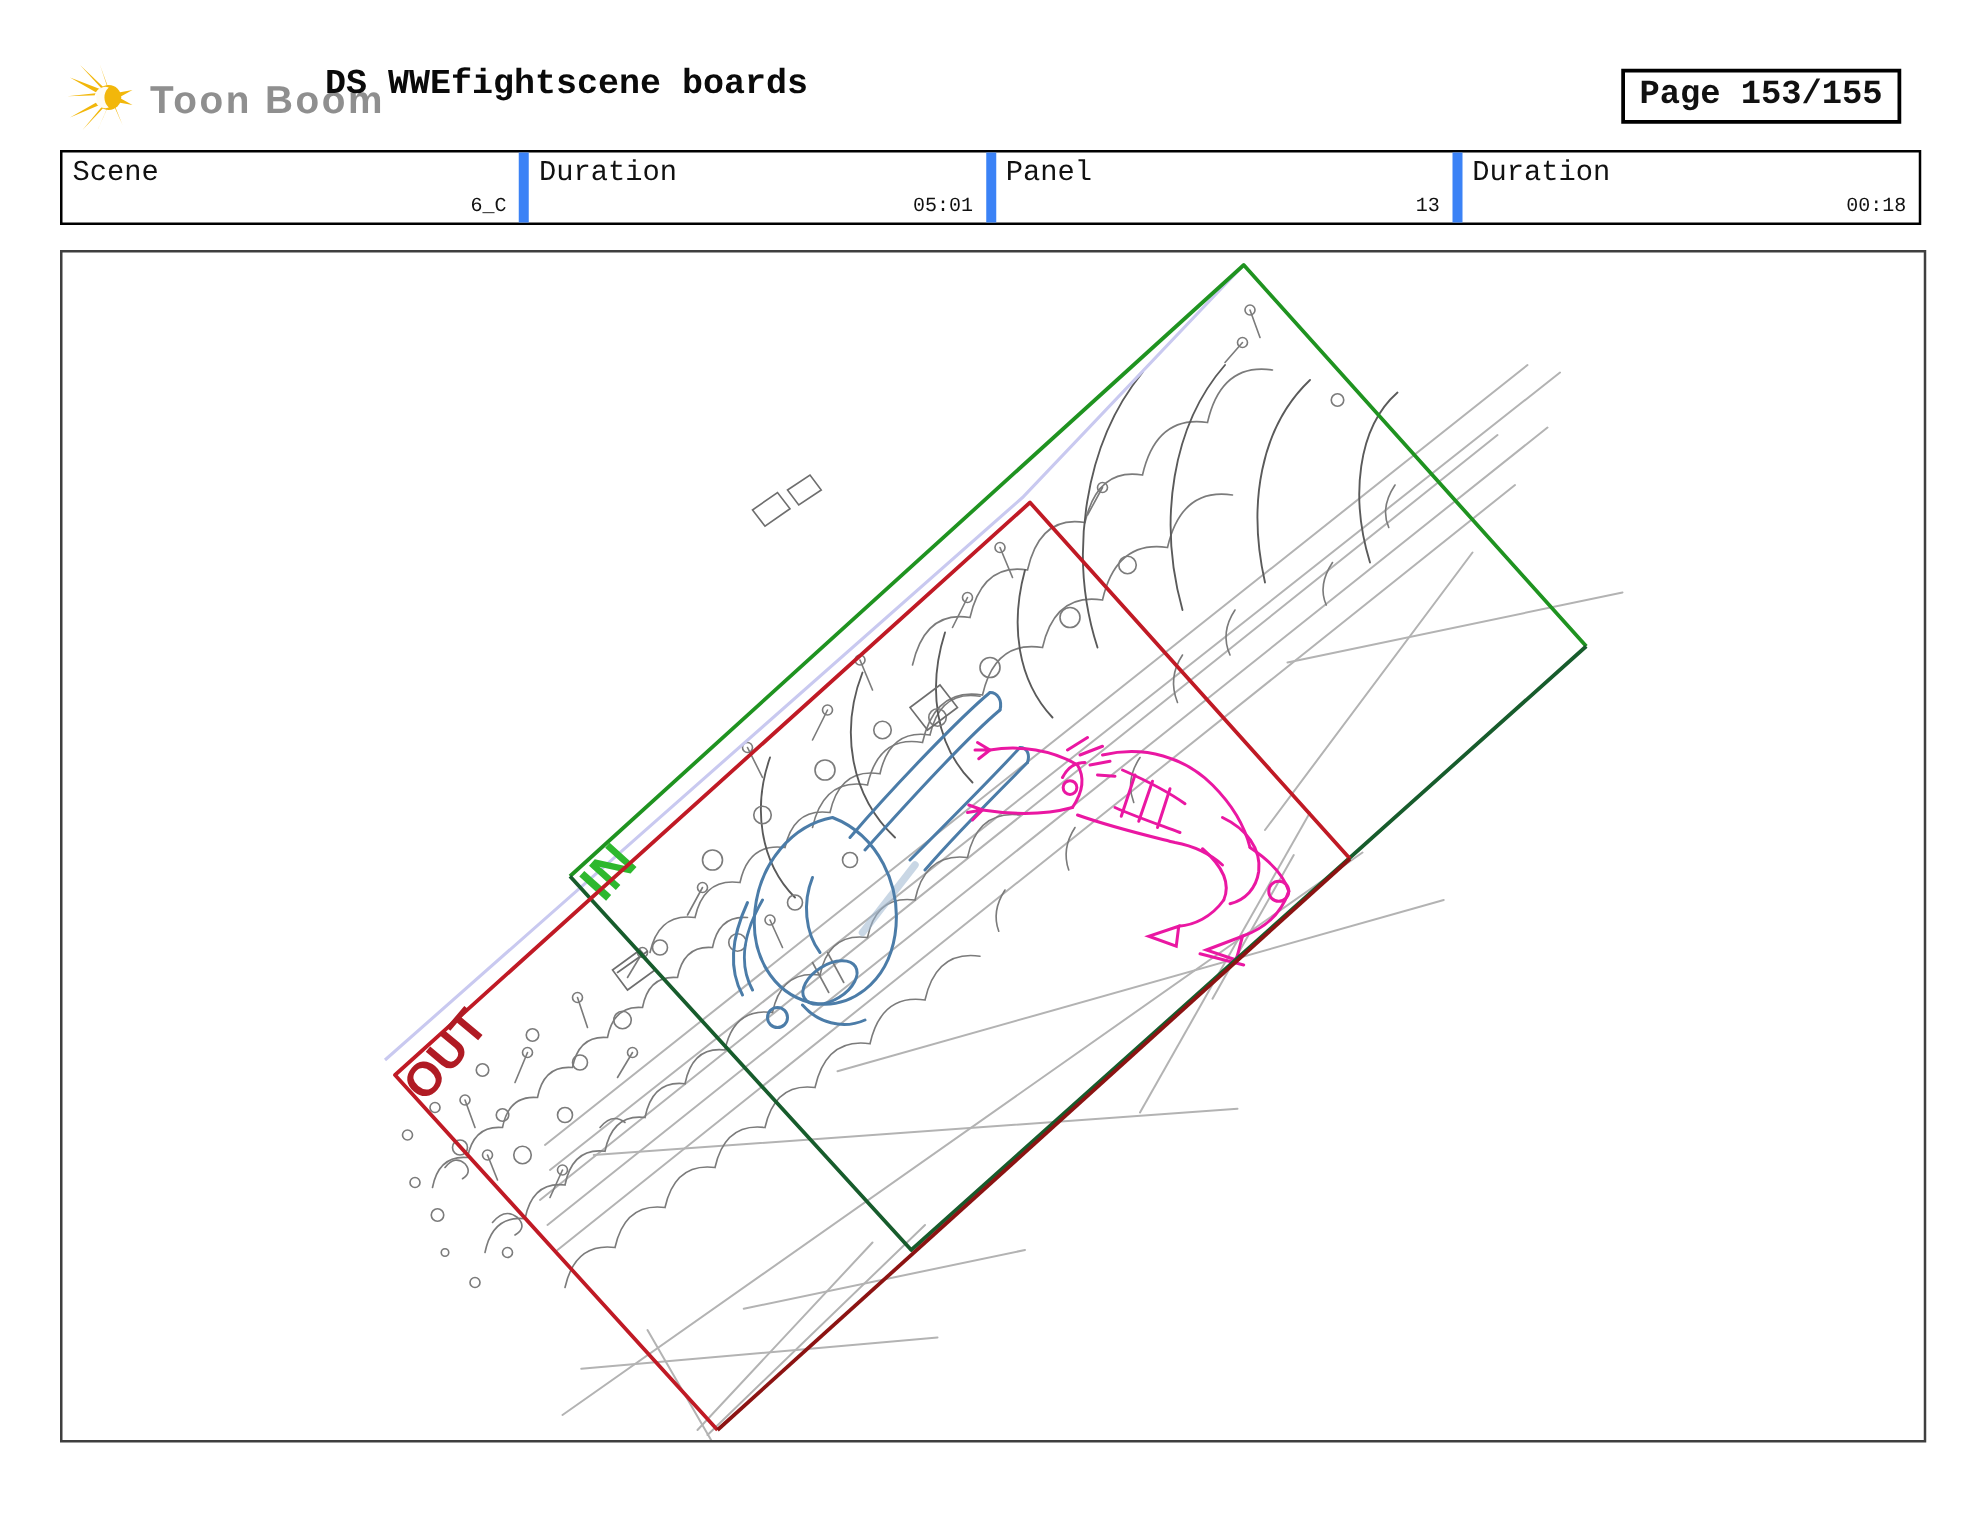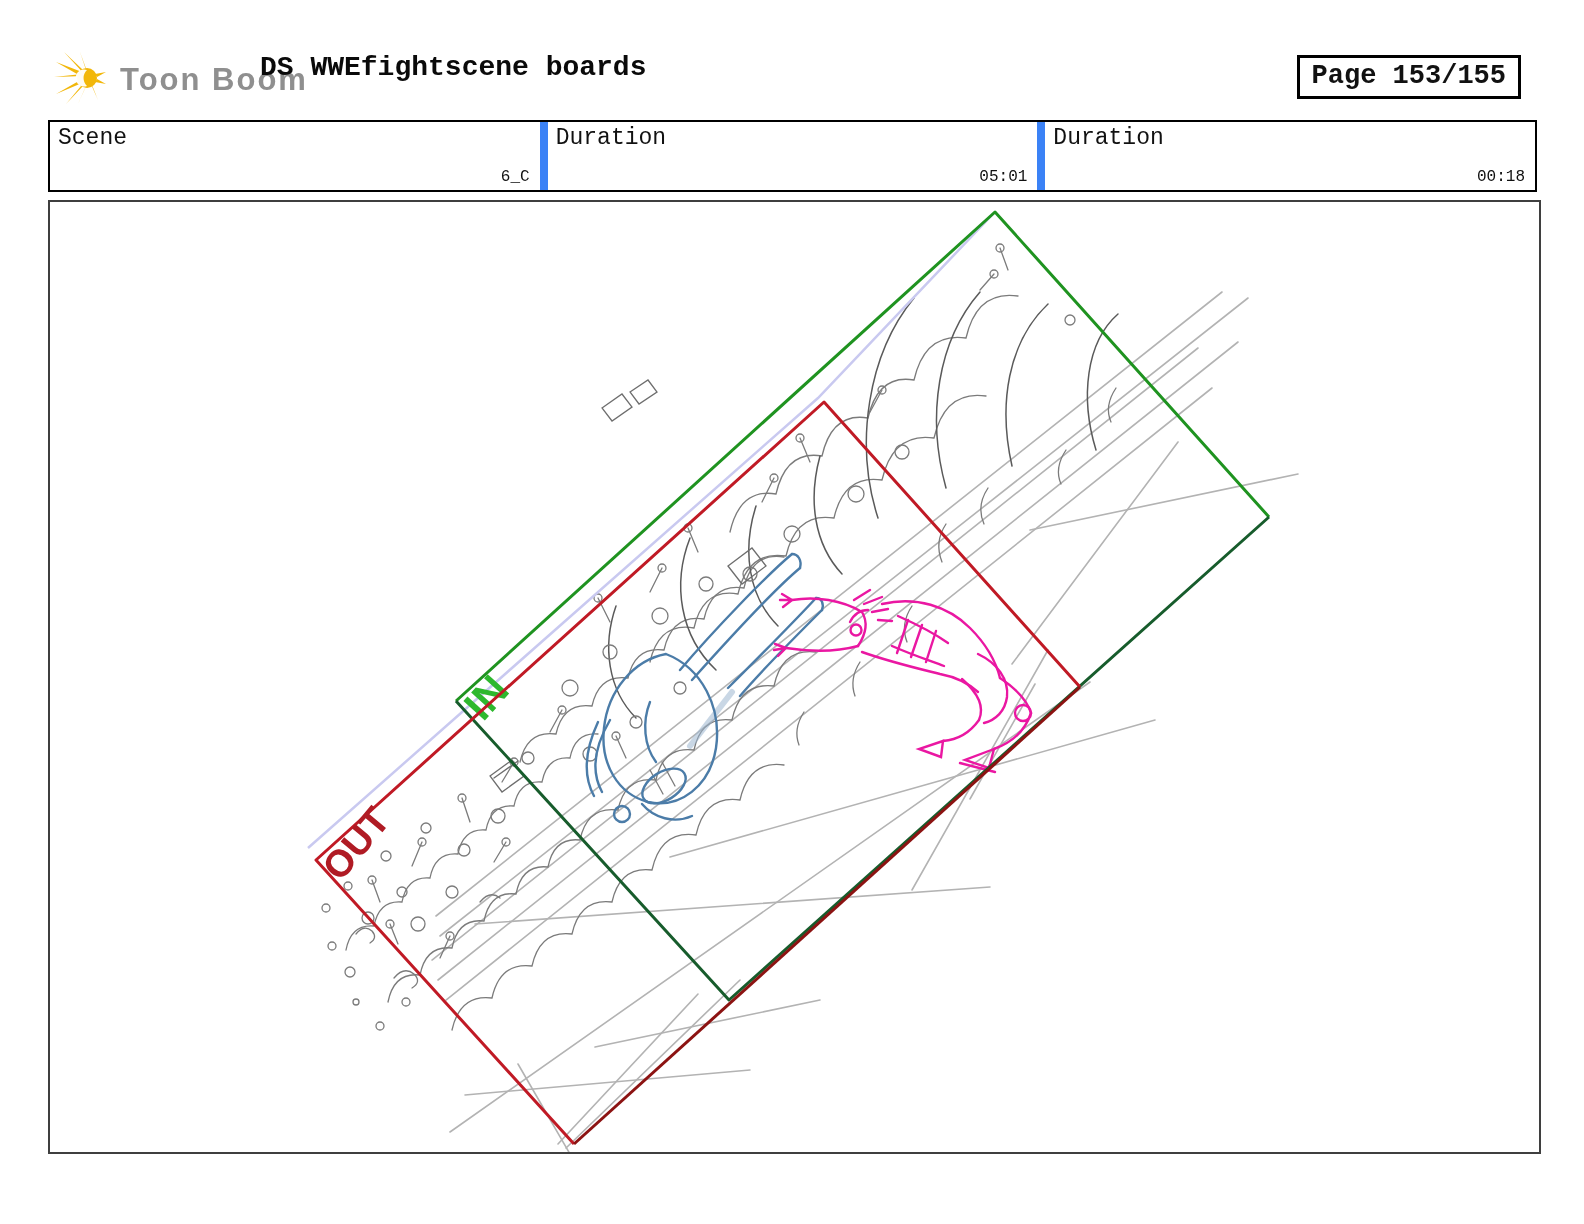--- a/index.html
+++ b/index.html
@@ -10,21 +10,21 @@
   .logo{position:absolute;left:6px;top:4px;width:54px;height:56px;}
   .brand{position:absolute;left:72px;top:16px;font-family:"Liberation Sans",sans-serif;
          font-weight:bold;font-size:31px;color:#8f8f8f;letter-spacing:2px;}
   .doc-title{position:absolute;left:212px;top:6px;font-family:"Liberation Mono",monospace;
          font-weight:bold;font-size:28px;color:#0a0a0a;letter-spacing:0px;white-space:pre;}
   .page-badge{position:absolute;right:15px;top:9px;border:3px solid #000;background:#fff;
          font-family:"Liberation Mono",monospace;font-weight:bold;font-size:27px;
          padding:3px 12px 5px 12px;}
 
   
-  .info-table{position:absolute;left:48px;top:120px;width:1489px;height:72px;
+  .info-table{position:absolute;left:48px;top:120px;width:1489px;height:60px;
         border:2px solid #000;box-sizing:border-box;display:flex;background:#fff;}
   .info-cell{flex:1 1 0;position:relative;border-left:8px solid #3b82f6;box-sizing:border-box;}
   .info-cell:first-child{border-left:none;}
   .info-label{position:absolute;left:8px;top:3px;font-size:23px;font-family:"Liberation Mono",monospace;}
   .info-value{position:absolute;right:10px;bottom:4px;font-size:16px;font-family:"Liberation Mono",monospace;}
 
   
   .artbox{position:absolute;left:48px;top:200px;width:1489px;height:950px;
         border:2px solid #3f3f3f;box-sizing:content-box;background:#fff;}
   .artbox svg{display:block;width:100%;height:100%;}
@@ -57,20 +57,24 @@
 </div>
 
 <div class="info-table">
   <div class="info-cell">
     <span class="info-label">Scene</span>
     <span class="info-value">6_C</span>
   </div>
   <div class="info-cell">
     <span class="info-label">Duration</span>
     <span class="info-value">05:01</span>
+  </div>
+  <div class="info-cell">
+    <span class="info-label">Panel</span>
+    <span class="info-value">13</span>
   </div>
   <div class="info-cell">
     <span class="info-label">Duration</span>
     <span class="info-value">00:18</span>
   </div>
 </div>
 
 <div class="artbox">
 <svg viewBox="0 0 1489 950">
 

